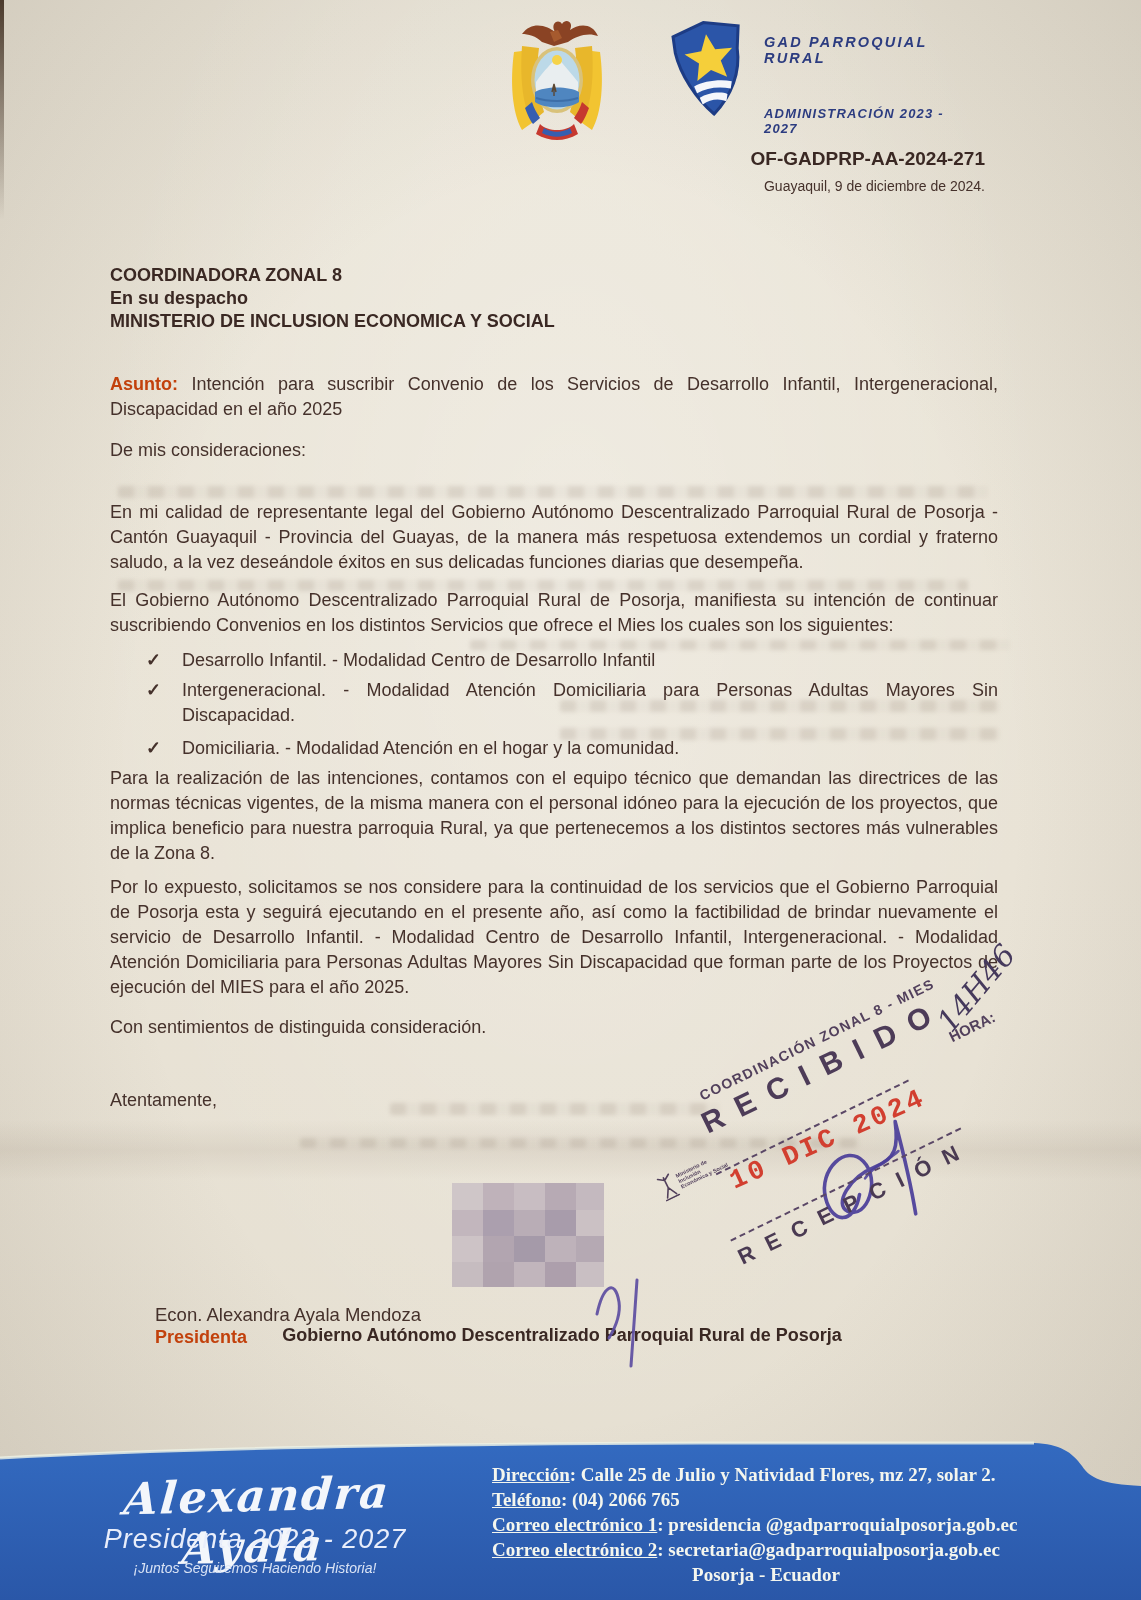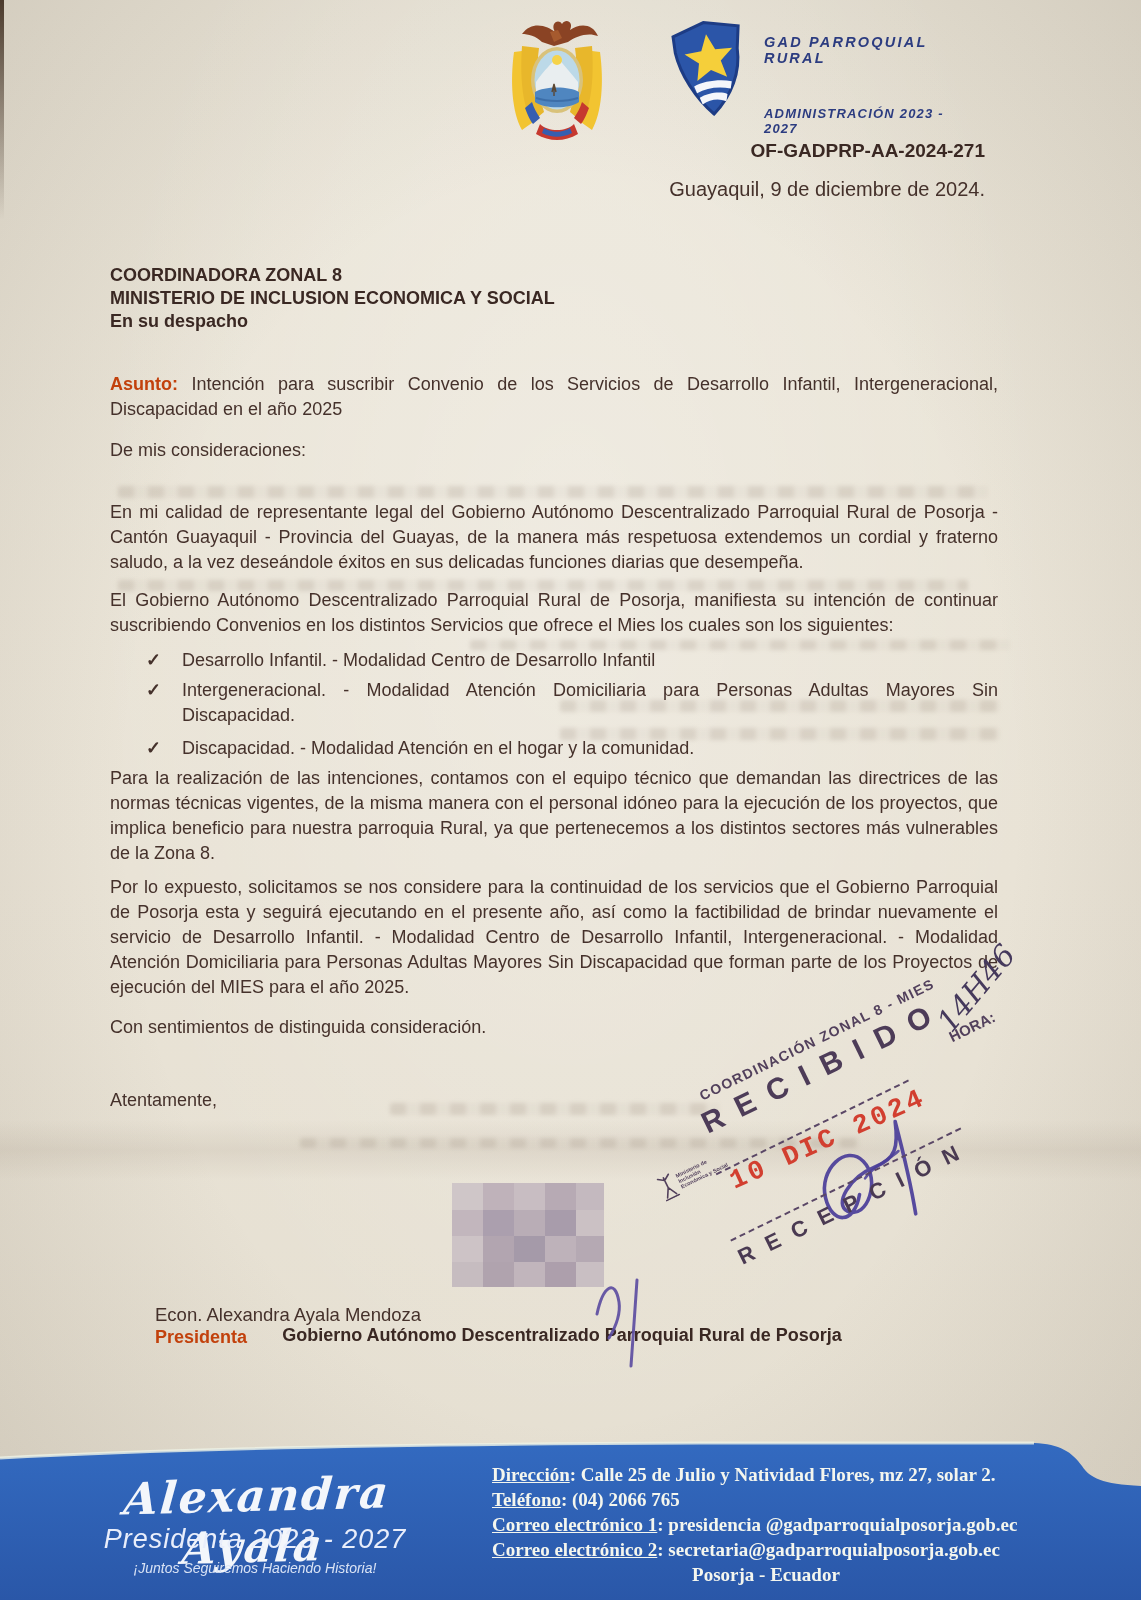--- a/index.html
+++ b/index.html
@@ -15,22 +15,22 @@
   
   .edge-left{left:0;top:0;width:4px;height:220px;background:linear-gradient(180deg,#4a3a2c,rgba(74,58,44,0));}
   .shade-band{left:0;top:1120px;width:1141px;height:60px;background:linear-gradient(180deg,rgba(0,0,0,0),rgba(120,100,80,.10),rgba(0,0,0,0));}
   
   .coa{left:492px;top:12px;width:130px;height:136px;}
   .brand{left:668px;top:14px;width:310px;height:125px;}
   .brand .shield{position:absolute;left:0;top:4px;width:86px;height:104px;}
   .brand .l1{position:absolute;left:96px;top:20px;font-size:14.5px;font-weight:bold;font-style:italic;letter-spacing:2.2px;color:#2c3c80;}
   .brand .nm{position:absolute;left:90px;top:34px;font-size:46px;font-weight:800;letter-spacing:1px;color:#2547a5;}
   .brand .l2{position:absolute;left:96px;top:92px;font-size:13px;font-weight:bold;font-style:italic;letter-spacing:1.2px;color:#2c3c80;}
-  .refno{right:156px;top:140px;font-size:19px;font-weight:bold;color:#3a2823;}
-  .dateline{right:156px;top:178px;font-size:20px;color:#45312b;}
+  .refno{right:156px;top:148px;font-size:19px;font-weight:bold;color:#3a2823;}
+  .dateline{right:156px;top:178px;font-size:14px;color:#45312b;}
   
   .addr{left:110px;top:264px;font-size:18px;line-height:23px;}
   .addr .b{font-weight:bold;color:#3a2823;}
   .para{left:110px;width:888px;text-align:justify;font-size:18px;line-height:25px;}
   .b{font-weight:bold;color:#c2410c;}
   .bullet{left:146px;width:852px;display:flex;font-size:18px;line-height:25px;}
   .bullet .mk{width:36px;flex:0 0 36px;font-weight:bold;}
   .bullet .tx{text-align:justify;flex:1;}
   
   .ghost{filter:blur(2px);border-radius:3px;
@@ -100,22 +100,22 @@
   </svg>
   <div class="l1">GAD PARROQUIAL RURAL</div>
   <div class="l2">ADMINISTRACIÓN 2023 - 2027</div>
 </div>
 
 <div class="abs refno">OF-GADPRP-AA-2024-271</div>
 <div class="abs dateline">Guayaquil, 9 de diciembre de 2024.</div>
 
 <div class="abs addr">
   <div class="b">COORDINADORA ZONAL 8</div>
+  <div class="b">En su despacho</div>
   <div class="b">MINISTERIO DE INCLUSION ECONOMICA Y SOCIAL</div>
-  <div class="b">En su despacho</div>
 </div>
 
 <div class="abs para" style="top:372px;">
   <span class="b">Asunto:</span><span> Intención para suscribir Convenio de los Servicios de Desarrollo Infantil, Intergeneracional, Discapacidad en el año 2025</span>
 </div>
 
 <div class="abs para" style="top:438px;">De mis consideraciones:</div>
 
 <div class="abs ghost" style="left:118px;top:486px;width:870px;height:12px;"></div>
 <div class="abs ghost" style="left:118px;top:580px;width:850px;height:11px;"></div>
@@ -131,21 +131,21 @@
 <div class="abs bullet" style="top:648px;">
   <span class="mk">✓</span>
   <span class="tx">Desarrollo Infantil. - Modalidad Centro de Desarrollo Infantil</span>
 </div>
 <div class="abs bullet" style="top:678px;">
   <span class="mk">✓</span>
   <span class="tx">Intergeneracional. - Modalidad Atención Domiciliaria para Personas Adultas Mayores Sin Discapacidad.</span>
 </div>
 <div class="abs bullet" style="top:736px;">
   <span class="mk">✓</span>
-  <span class="tx">Discapacidad. - Modalidad Atención en el hogar y la comunidad.</span>
+  <span class="tx">Domiciliaria. - Modalidad Atención en el hogar y la comunidad.</span>
 </div>
 
 <div class="abs para" style="top:766px;">Para la realización de las intenciones, contamos con el equipo técnico que demandan las directrices de las normas técnicas vigentes, de la misma manera con el personal idóneo para la ejecución de los proyectos, que implica beneficio para nuestra parroquia Rural, ya que pertenecemos a los distintos sectores más vulnerables de la Zona 8.</div>
 <div class="abs para" style="top:875px;">Por lo expuesto, solicitamos se nos considere para la continuidad de los servicios que el Gobierno Parroquial de Posorja esta y seguirá ejecutando en el presente año, así como la factibilidad de brindar nuevamente el servicio de Desarrollo Infantil. - Modalidad Centro de Desarrollo Infantil, Intergeneracional. - Modalidad Atención Domiciliaria para Personas Adultas Mayores Sin Discapacidad que forman parte de los Proyectos de ejecución del MIES para el año 2025.</div>
 <div class="abs para" style="top:1015px;">Con sentimientos de distinguida consideración.</div>
 <div class="abs para" style="top:1088px;">Atentamente,</div>
 
 <div class="abs stamp">
   <div class="st-org">COORDINACIÓN ZONAL 8 - MIES</div>
   <div class="st-recibido">RECIBIDO</div>

